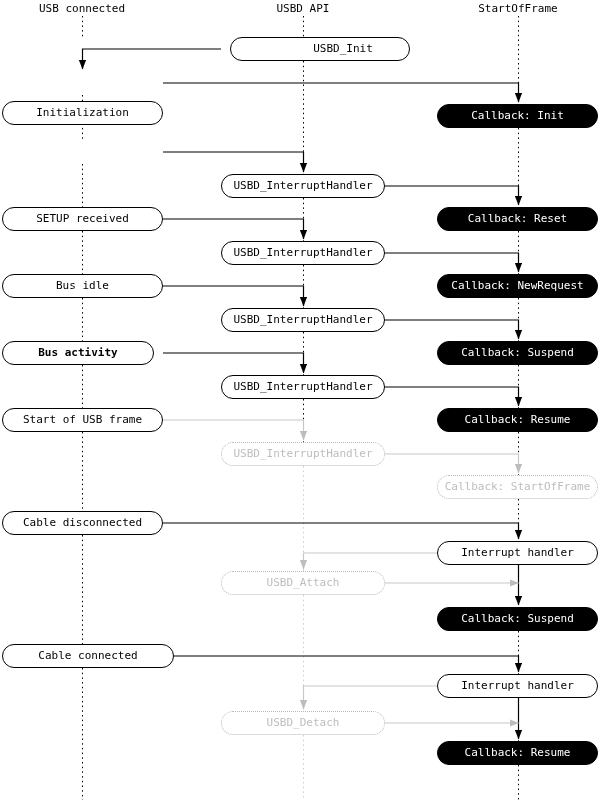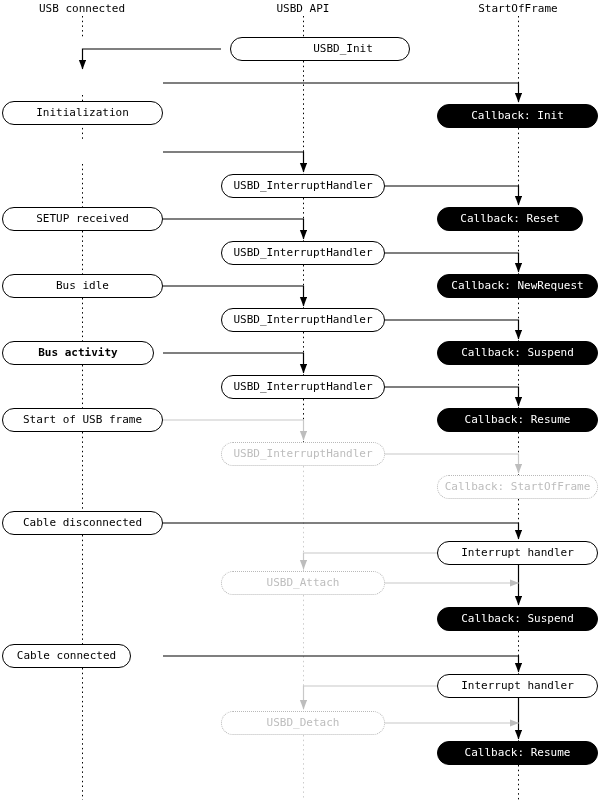--- a/index.html
+++ b/index.html
@@ -161,34 +161,34 @@
 
   <div class="lane-title" style="left:22px; top:2px; width:120px;">USB connected</div>
   <div class="lane-title" style="left:243px; top:2px; width:120px;">USBD API</div>
   <div class="lane-title" style="left:458px; top:2px; width:120px;">StartOfFrame</div>
 
   <div class="node rounded" style="left:230px; top:37px; width:180px;padding-left:46px;">USBD_Init</div>
   <div class="node rounded" style="left:2px; top:71px; width:161px;margin-top:30px;">Initialization</div>
   <div class="node filled" style="left:437px; top:104px; width:161px;">Callback: Init</div>
   <div class="node rounded" style="left:221px; top:174px; width:164px;">USBD_InterruptHandler</div>
   <div class="node rounded" style="left:2px; top:207px; width:161px;text-align:center;">SETUP received</div>
-  <div class="node filled" style="left:437px; top:207px; width:146px;">Callback: Reset</div>
+  <div class="node filled" style="left:437px; top:207px; width:161px;">Callback: Reset</div>
   <div class="node rounded" style="left:221px; top:241px; width:164px;">USBD_InterruptHandler</div>
   <div class="node rounded" style="left:2px; top:274px; width:161px;">Bus idle</div>
   <div class="node filled" style="left:437px; top:274px; width:161px;">Callback: NewRequest</div>
   <div class="node rounded" style="left:221px; top:308px; width:164px;">USBD_InterruptHandler</div>
   <div class="node rounded" style="left:2px; top:341px; width:152px;font-weight:bold;">Bus activity</div>
   <div class="node filled" style="left:437px; top:341px; width:161px;">Callback: Suspend</div>
   <div class="node rounded" style="left:221px; top:375px; width:164px;">USBD_InterruptHandler</div>
   <div class="node rounded" style="left:2px; top:408px; width:161px;">Start of USB frame</div>
   <div class="node filled" style="left:437px; top:408px; width:161px;">Callback: Resume</div>
   <div class="node ghost" style="left:221px; top:442px; width:164px;">USBD_InterruptHandler</div>
   <div class="node ghost" style="left:437px; top:475px; width:161px;">Callback: StartOfFrame</div>
   <div class="node rounded" style="left:2px; top:511px; width:161px;border-radius:12px;">Cable disconnected</div>
   <div class="node rounded" style="left:437px; top:541px; width:161px;">Interrupt handler</div>
   <div class="node ghost" style="left:221px; top:571px; width:164px;">USBD_Attach</div>
   <div class="node filled" style="left:437px; top:607px; width:161px;">Callback: Suspend</div>
-  <div class="node rounded" style="left:2px; top:644px; width:129px;">Cable connected</div>
+  <div class="node rounded" style="left:2px; top:644px; width:172px;">Cable connected</div>
   <div class="node rounded" style="left:437px; top:674px; width:161px;">Interrupt handler</div>
   <div class="node ghost" style="left:221px; top:711px; width:164px;">USBD_Detach</div>
   <div class="node filled" style="left:437px; top:741px; width:161px;">Callback: Resume</div>
 
 </div>
 
 </body></html>

